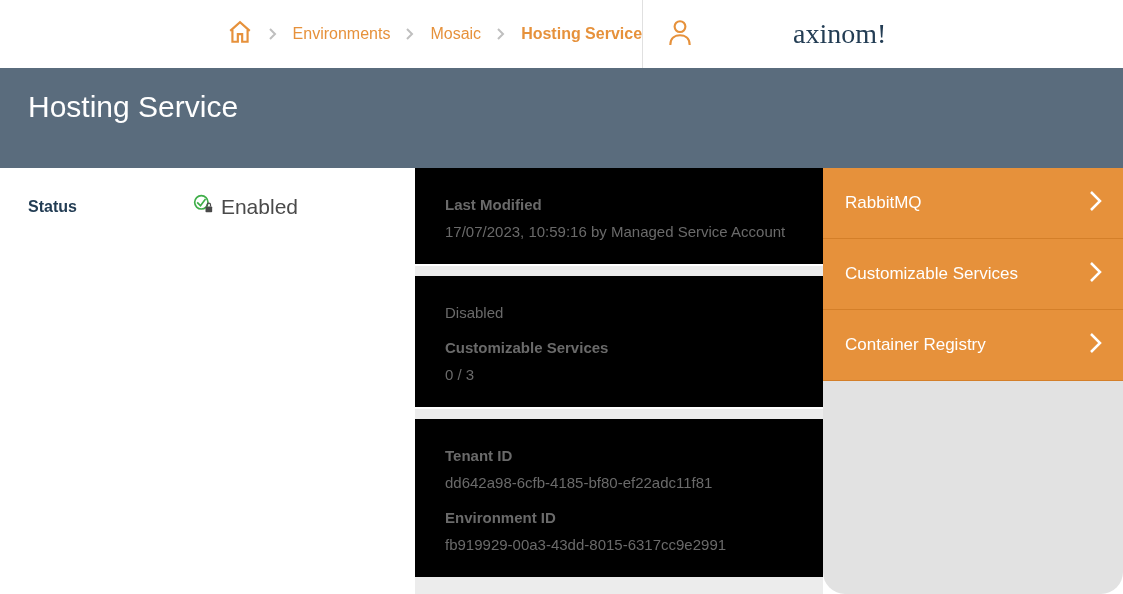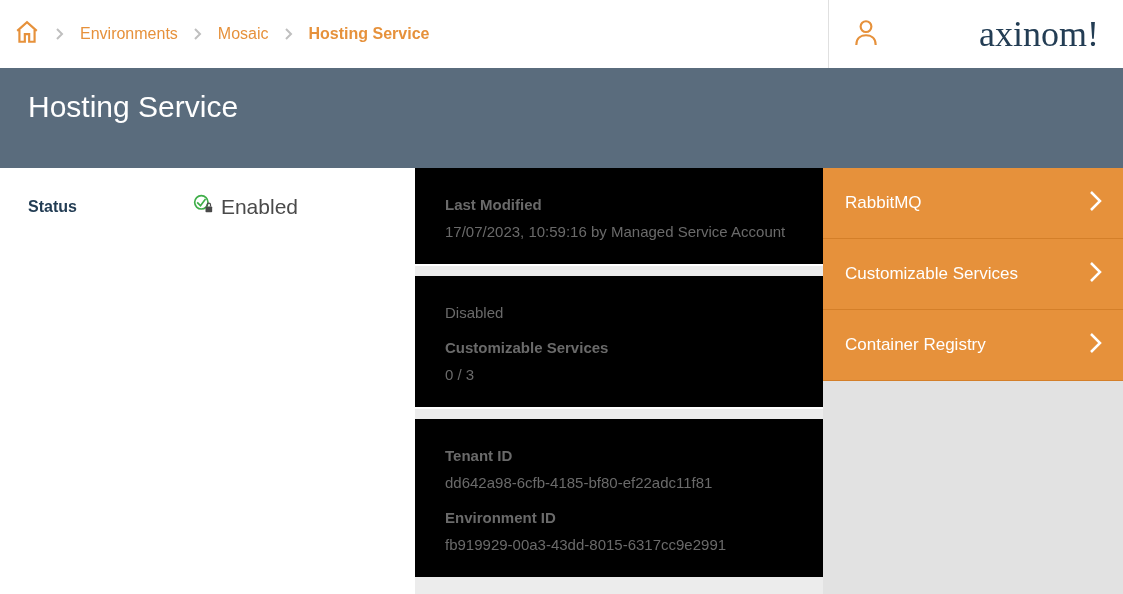--- a/index.html
+++ b/index.html
@@ -7,21 +7,21 @@
     font-family: -apple-system, BlinkMacSystemFont, "Segoe UI", Arial, sans-serif;
     width: 1123px;
     height: 594px;
     background: #fff;
     overflow: hidden;
   }
 
   
   .topbar {
     display: flex;
-    justify-content: space-between;
+    justify-content: center;
     align-items: stretch;
     height: 68px;
     border-bottom: 0;
   }
   .topbar-left {
     display: flex;
     align-items: center;
     padding-left: 14px;
     gap: 16px;
   }
@@ -40,21 +40,21 @@
   .topbar-right {
     display: flex;
     align-items: center;
     border-left: 1px solid #e0e0e0;
     padding: 0 24px 0 24px;
     gap: 100px;
   }
   .user-icon svg { width: 26px; height: 28px; }
   .brand {
     font-family: "Brush Script MT", "Segoe Script", cursive;
-    font-size: 36px;
+    font-size: 28px;
     color: #233d54;
   }
 
   
   .titlebar {
     background: #5a6c7d;
     color: #fff;
     padding: 22px 28px 20px 28px;
     height: 100px;
   }
@@ -113,20 +113,21 @@
   .card .v {
     color: #6a6a6a;
     font-size: 15px;
     margin-bottom: 18px;
   }
   .card .v:last-child { margin-bottom: 0; }
 
   .col-right {
     width: 300px;
     background: #e2e2e2;
+    border-radius: 22px;
   }
   .nav-item {
     background: #e6913b;
     color: #fff;
     height: 71px;
     display: flex;
     align-items: center;
     justify-content: space-between;
     padding: 0 20px 0 22px;
     font-size: 17px;

